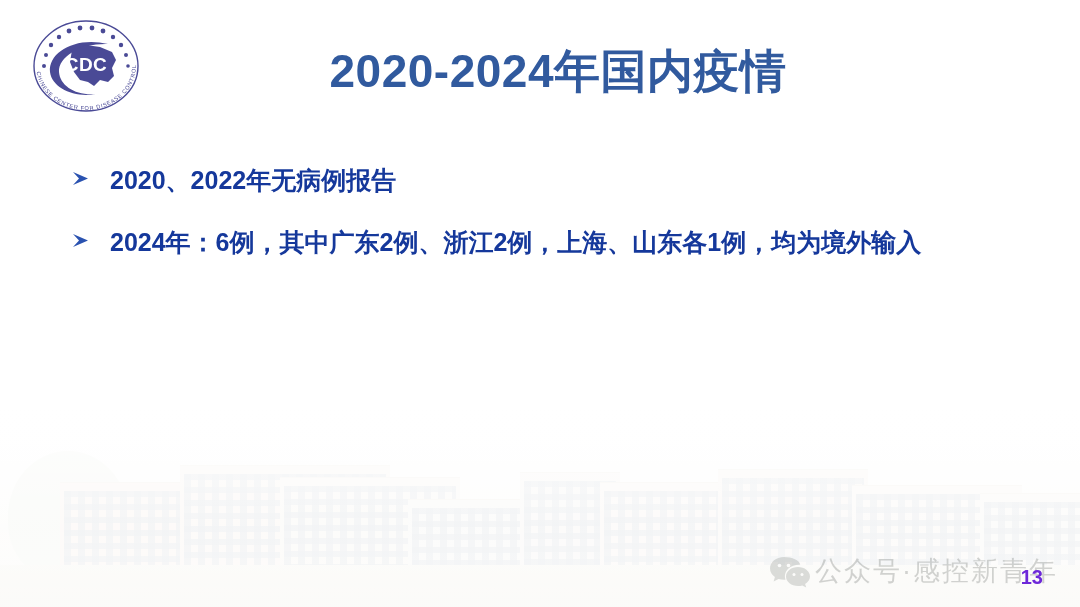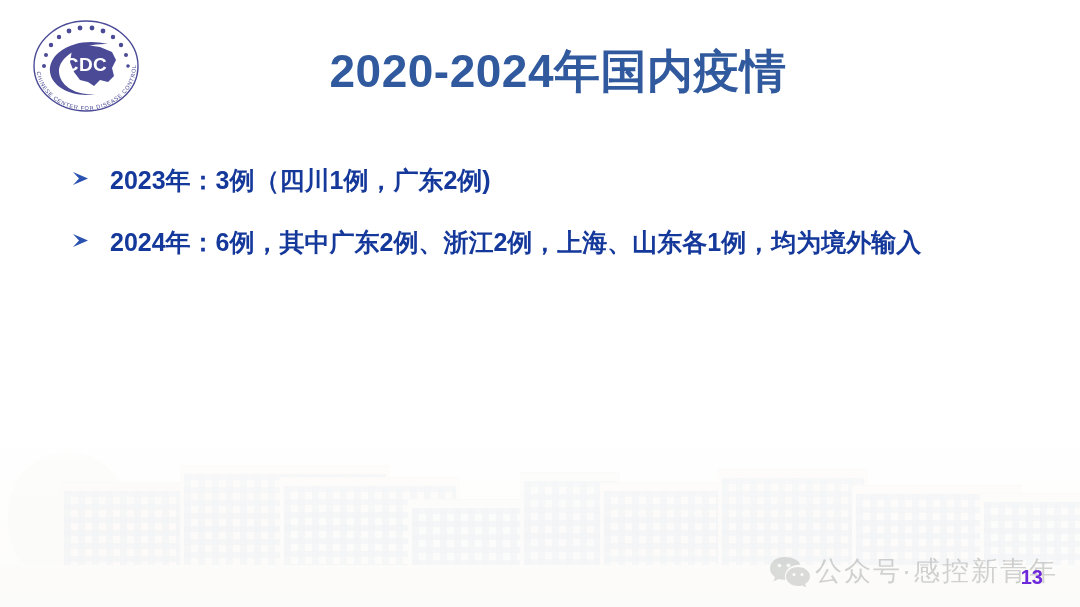--- a/index.html
+++ b/index.html
@@ -204,30 +204,30 @@
       <text fill="#4A4A96" font-family="'Liberation Sans',sans-serif" font-size="5.6" letter-spacing="0.75">
         <textPath href="#arcBot" startOffset="4%">CHINESE CENTER FOR DISEASE CONTROL AND PREVENTION</textPath>
       </text>
     </svg>
   </div>
 
   <div class="title">2020-2024年国内疫情</div>
 
   <div class="body-list">
 
-
-
     <div class="bullet-row">
       <span class="bullet-mark">
         <svg width="20" height="15" viewBox="0 0 20 15">
             <path d="M1 1 L16 7.5 L1 14 L7 7.5 Z" fill="#2A52B0"></path>
           </svg>
       </span>
-      <span class="bullet-text">2023年：3例（四川1例，广东2例)</span>
+      <span class="bullet-text">2020、2022年无病例报告</span>
     </div>
+
+
 
     <div class="bullet-row">
       <span class="bullet-mark">
         <svg width="20" height="15" viewBox="0 0 20 15">
             <path d="M1 1 L16 7.5 L1 14 L7 7.5 Z" fill="#2A52B0"></path>
           </svg>
       </span>
       <span class="bullet-text">2024年：6例，其中广东2例、浙江2例，上海、山东各1例，均为境外输入</span>
     </div>
 

